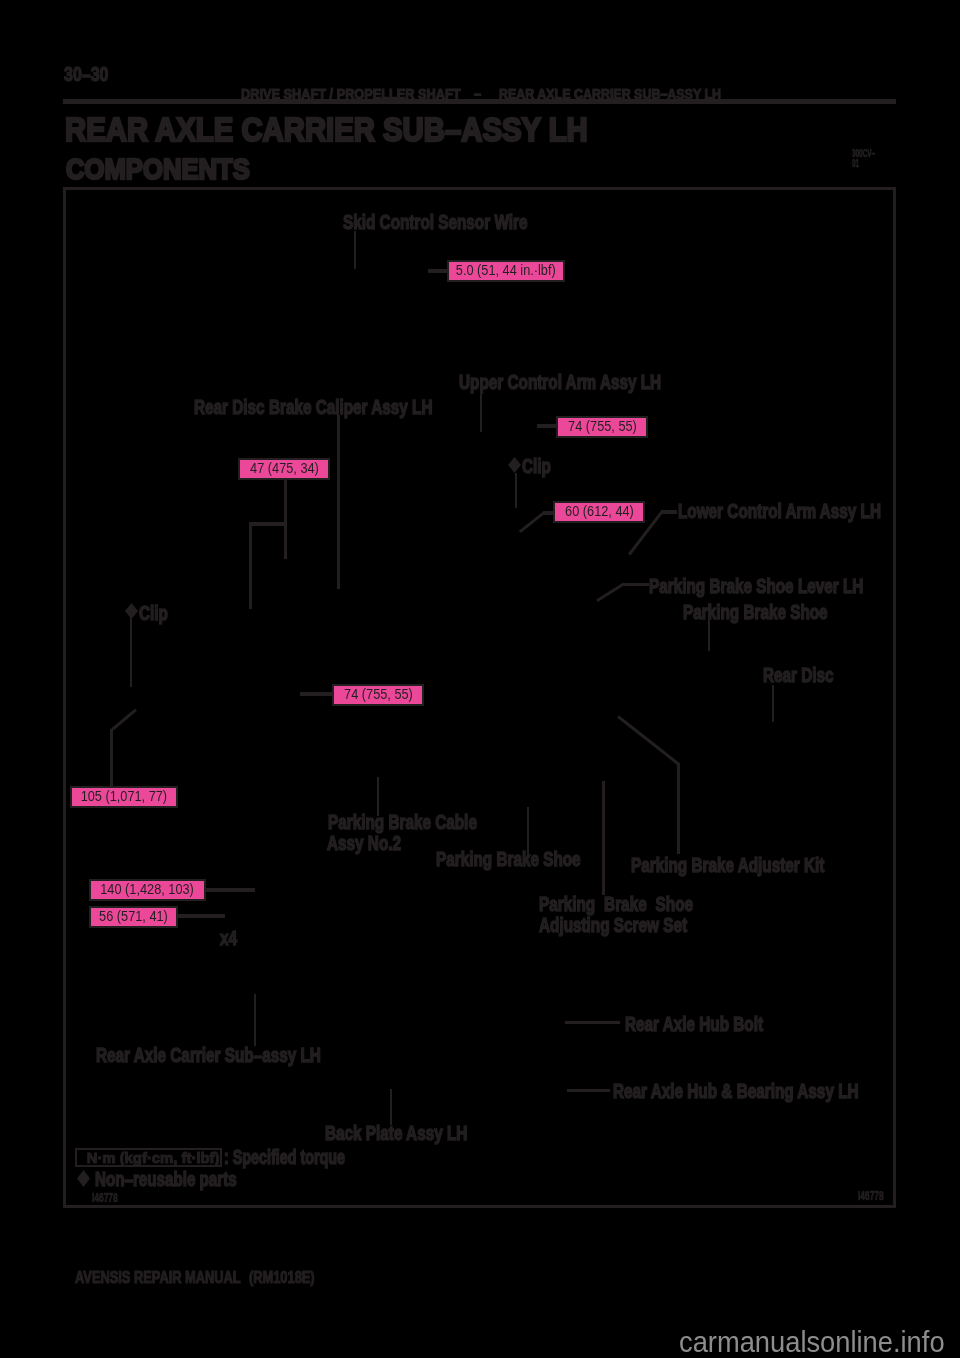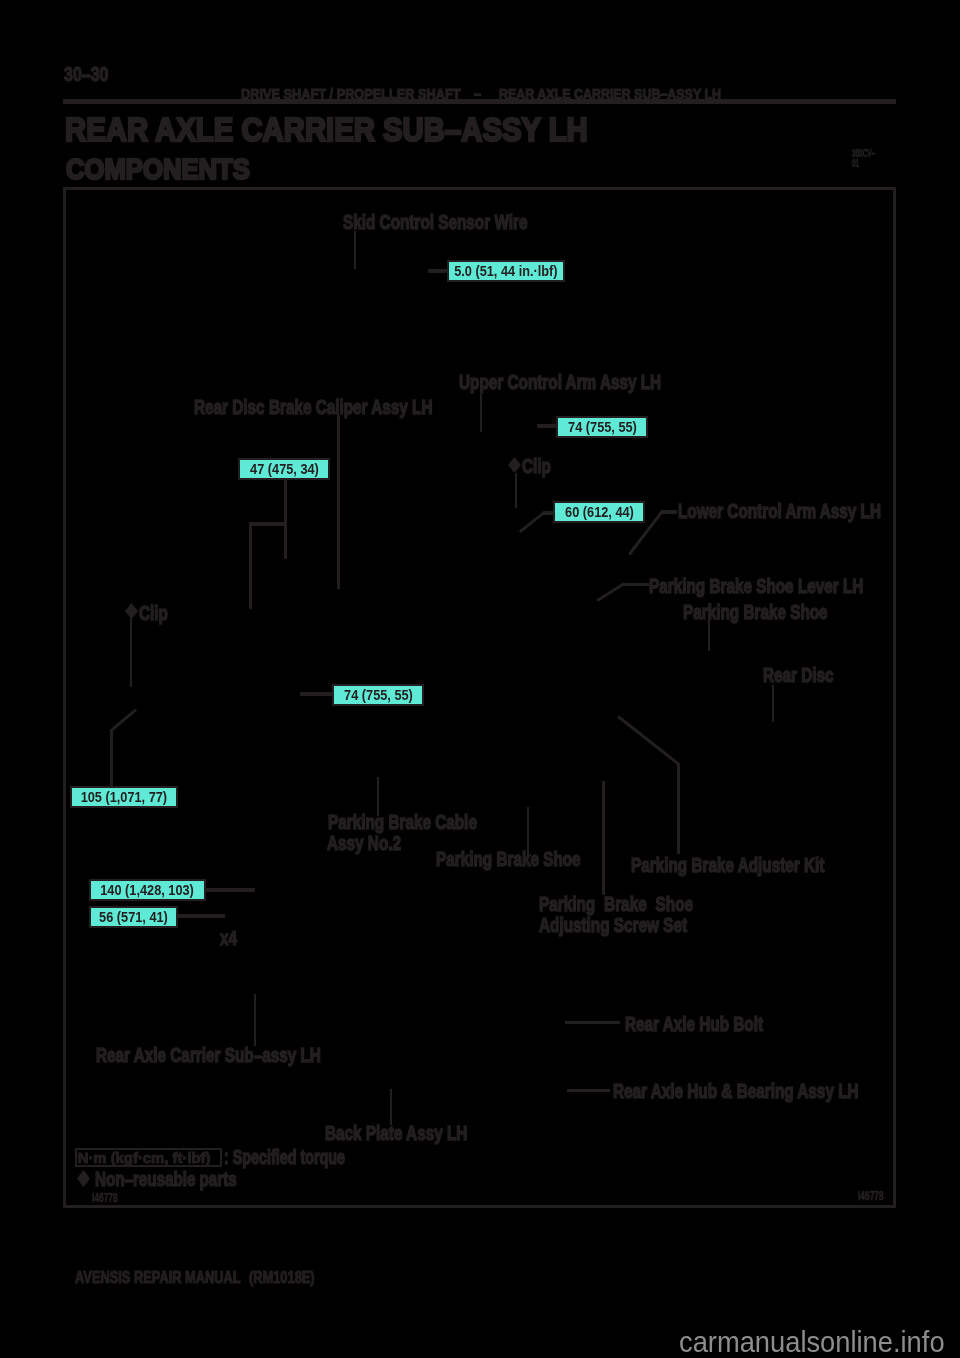--- a/index.html
+++ b/index.html
@@ -26,34 +26,34 @@
   
   #footer{left:75px;top:1268px;font-size:17px;font-weight:bold;transform:scaleX(0.755);-webkit-text-stroke:1.2px #231f20;}
   #footer .code{margin-left:11px;}
   #watermark{left:679px;top:1327px;font-size:30px;color:#8d8d8d;font-weight:normal;line-height:1;transform-origin:left top;transform:scaleX(0.91);}
 
   
   #dg{position:absolute;left:0;top:0;width:960px;height:1358px;}
   .lbl{position:absolute;font-size:19.5px;font-weight:bold;white-space:nowrap;
        transform-origin:left top;transform:scaleX(0.785);line-height:1;
        -webkit-text-stroke:1.5px #231f20;}
-  .tq{position:absolute;background:#5eead4;color:#231f20;
-      font-size:15px;font-weight:bold;white-space:nowrap;line-height:1;
-      display:flex;align-items:center;justify-content:center;
+  .tq{position:absolute;background:#ec4899;color:#231f20;
+      font-size:15px;font-weight:normal;white-space:nowrap;line-height:1;
+      display:flex;justify-content:center;
       border:2px solid #231f20;box-sizing:border-box;}
   .tq > span{display:block;transform-origin:center;transform:scaleX(0.85);
       position:relative;top:-0.5px;}
   .ln{position:absolute;background:#231f20;}
   .dia{position:absolute;background:#231f20;}
 
   
   #lg-torque{left:75px;top:1148px;height:19px;display:flex;align-items:center;}
   #lg-torque .bx{display:block;border:2px solid #231f20;box-sizing:border-box;
      width:147px;height:19px;font-size:15px;font-weight:bold;line-height:15px;
-     display:flex;align-items:center;justify-content:flex-start;-webkit-text-stroke:1.1px #231f20;}
+     display:flex;align-items:center;justify-content:flex-end;-webkit-text-stroke:1.1px #231f20;}
   #lg-torque .bx i{font-style:normal;display:block;transform-origin:center;transform:scaleX(.99);}
   #lg-torque .sfx{font-size:19.5px;font-weight:bold;display:block;margin-left:2px;
      transform-origin:left center;transform:scaleX(.735);line-height:15px;-webkit-text-stroke:1.5px #231f20;}
   #lg-nonreuse{left:95px;top:1170px;font-size:19.5px;font-weight:bold;
      transform-origin:left top;transform:scaleX(0.778);line-height:1;-webkit-text-stroke:1.5px #231f20;}
   #lg-diamond{position:absolute;left:77px;top:1170px;width:13px;height:17px;}
   #figcode-l{left:92px;top:1192px;font-size:12px;font-weight:bold;line-height:1;
      transform-origin:left top;transform:scaleX(0.70);-webkit-text-stroke:0.7px #231f20;}
   #figcode-r{left:858px;top:1190px;font-size:12px;font-weight:bold;line-height:1;
      transform-origin:left top;transform:scaleX(0.70);-webkit-text-stroke:0.7px #231f20;}

